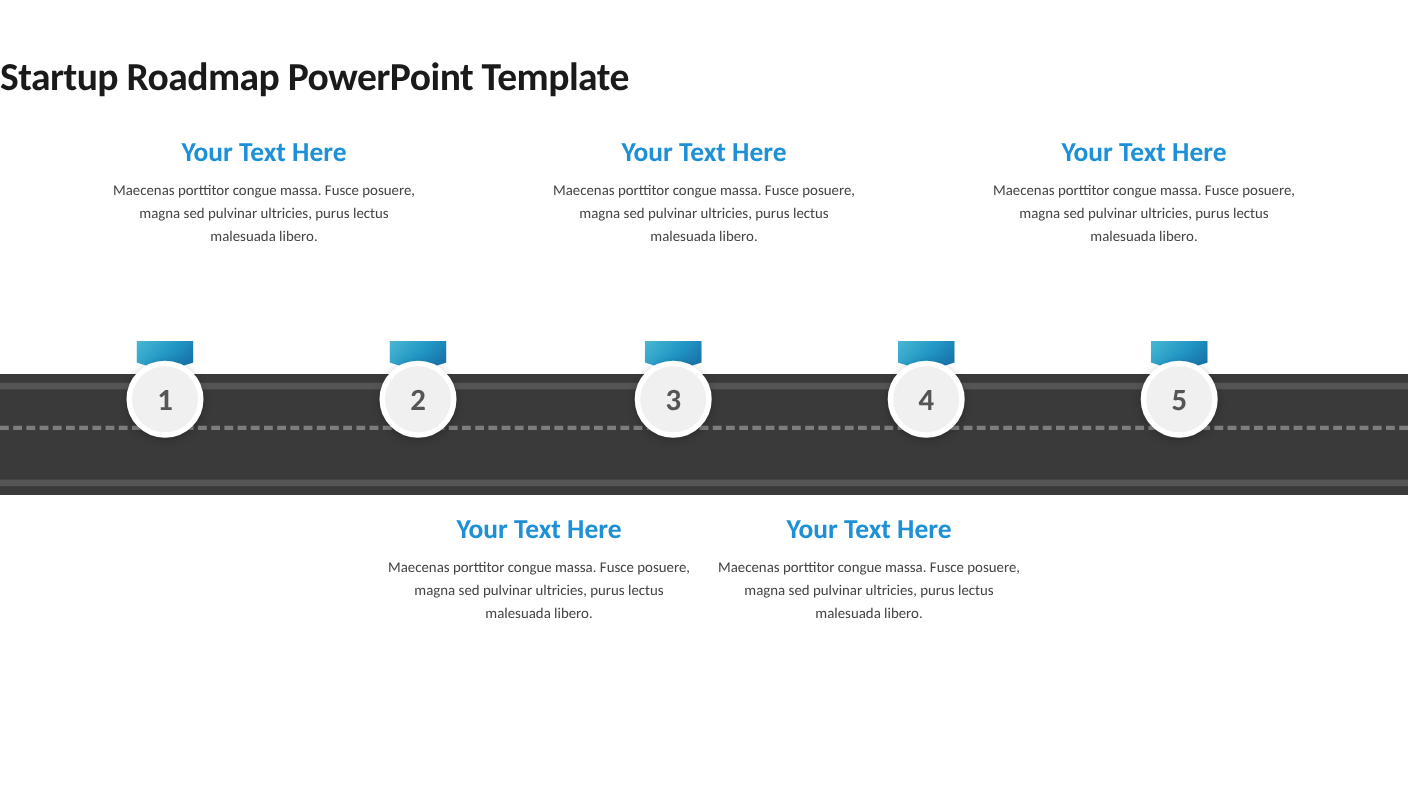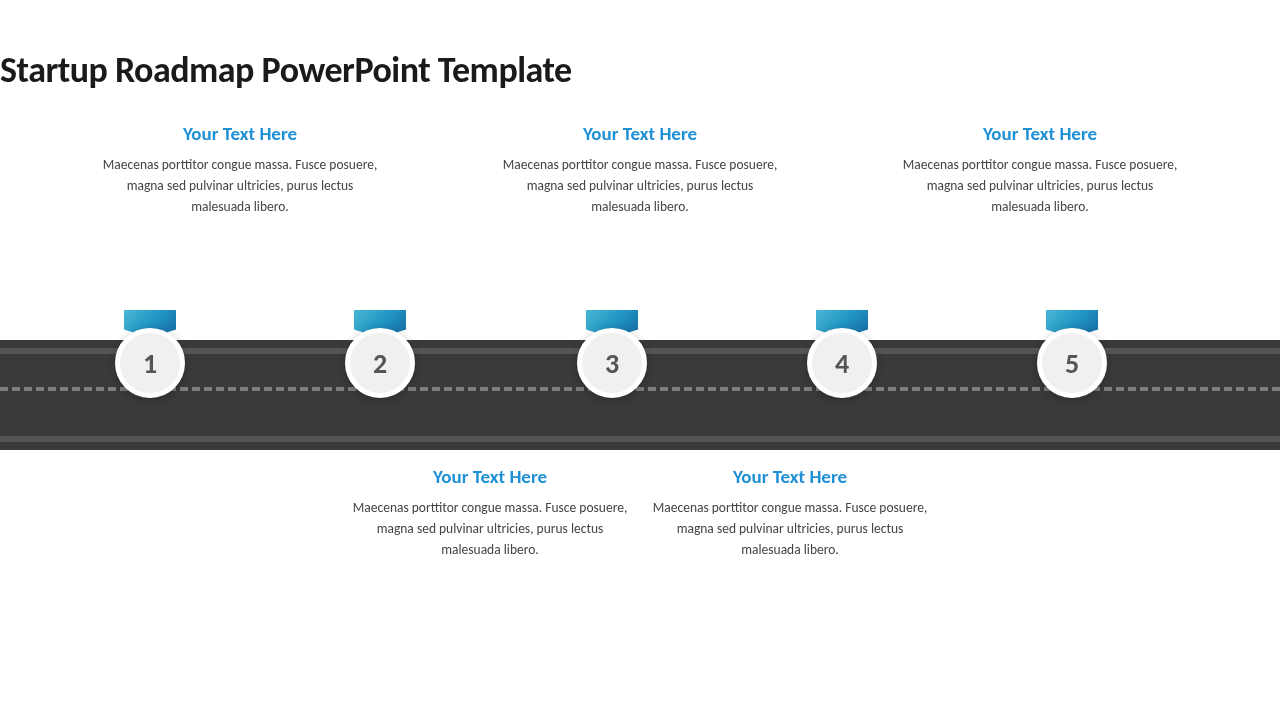--- a/index.html
+++ b/index.html
@@ -35,21 +35,21 @@
       margin-top: 30px;
     }
 
     .content-block {
       width: 280px;
       text-align: center;
     }
 
     .content-block .heading {
       color: #1e90d6;
-      font-size: 19px;
+      font-size: 25px;
       font-weight: 700;
       margin-bottom: 10px;
     }
 
     .content-block .body-text {
       font-size: 13.5px;
       color: #444;
       line-height: 1.55;
     }
 

